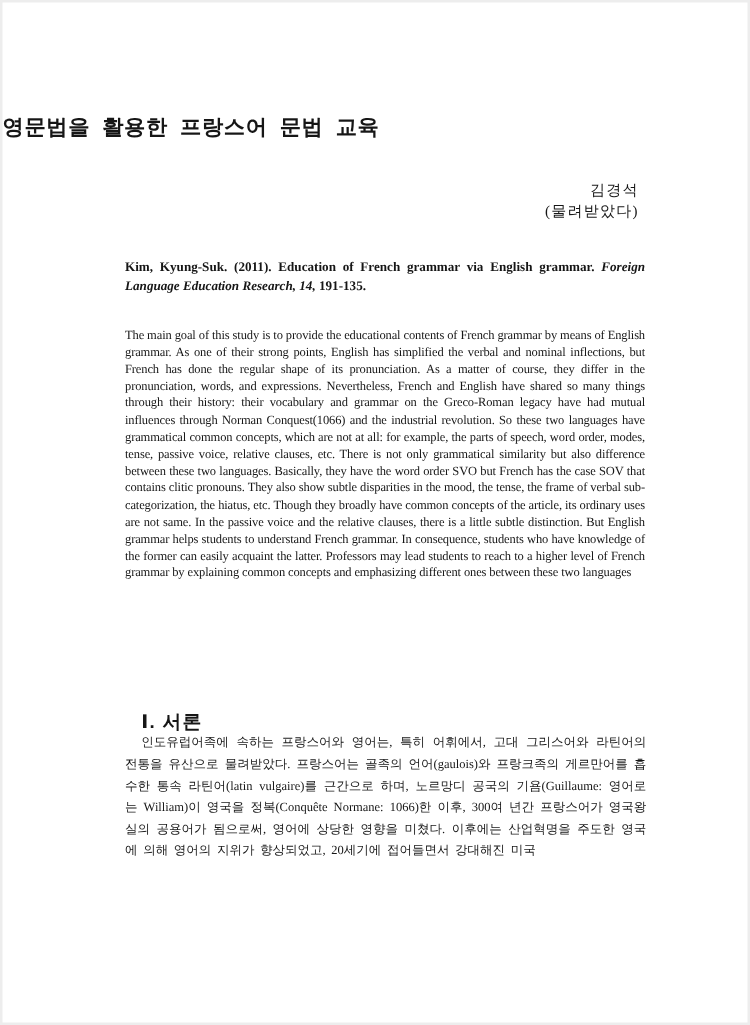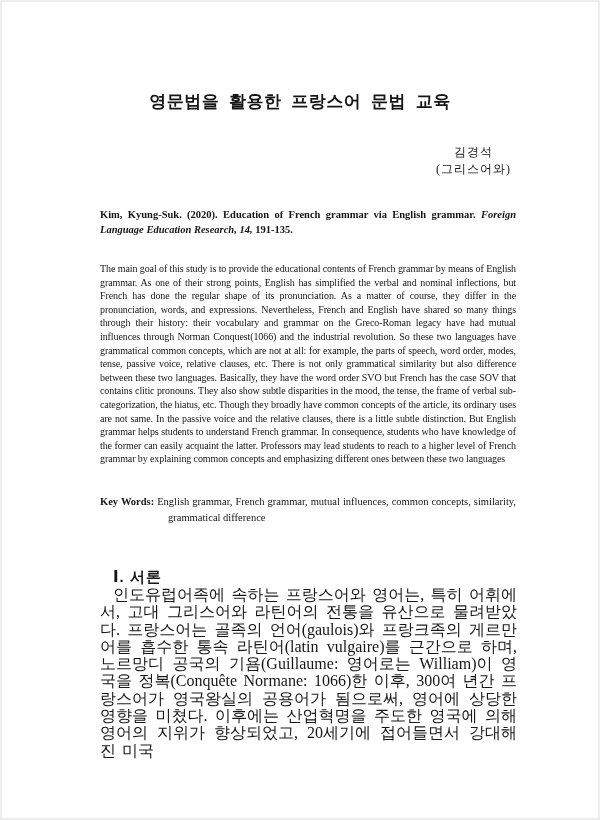--- a/index.html
+++ b/index.html
@@ -13,31 +13,31 @@
     box-sizing: border-box;
     border: 2px solid #ededed;
     overflow: hidden;
   }
   .title {
     position: absolute;
     top: 88px;
     left: 0;
     width: 100%;
     margin: 0;
-    text-align: center;
+    text-align: left;
     font-size: 17px;
     font-weight: bold;
     word-spacing: 5px;
     letter-spacing: 0.5px;
   }
   .author-block {
     position: absolute;
     top: 142px;
     right: 87px;
-    text-align: center;
+    text-align: right;
     font-size: 12px;
     line-height: 17px;
     letter-spacing: 1px;
   }
   .citation {
     position: absolute;
     top: 206px;
     left: 98px;
     width: 416px;
     margin: 0;
@@ -81,42 +81,41 @@
     font-size: 15px;
     font-weight: bold;
     letter-spacing: 1px;
   }
   .body-ko {
     position: absolute;
     top: 584px;
     left: 98px;
     width: 417px;
     margin: 0;
-    font-size: 16px;
+    font-size: 10px;
     line-height: 17.3px;
     text-align: justify;
     text-indent: 13px;
     word-spacing: 2px;
   }
 </style>
 </head>
 <body>
 
 <div class="page">
 
   <h1 class="title">영문법을 활용한 프랑스어 문법 교육</h1>
 
   <div class="author-block">
     <div>김경석</div>
-    <div>(그리스어와)</div>
+    <div>(물려받았다)</div>
   </div>
 
-  <p class="citation"><span>Kim, Kyung-Suk. (2020). Education of French grammar via English grammar. </span><span class="it">Foreign Language Education Research, 14, </span><span>191-135.</span></p>
+  <p class="citation"><span>Kim, Kyung-Suk. (2011). Education of French grammar via English grammar. </span><span class="it">Foreign Language Education Research, 14, </span><span>191-135.</span></p>
 
   <p class="abstract">The main goal of this study is to provide the educational contents of French grammar by means of English grammar. As one of their strong points, English has simplified the verbal and nominal inflections, but French has done the regular shape of its pronunciation. As a matter of course, they differ in the pronunciation, words, and expressions. Nevertheless, French and English have shared so many things through their history: their vocabulary and grammar on the Greco-Roman legacy have had mutual influences through Norman Conquest(1066) and the industrial revolution. So these two languages have grammatical common concepts, which are not at all: for example, the parts of speech, word order, modes, tense, passive voice, relative clauses, etc. There is not only grammatical similarity but also difference between these two languages. Basically, they have the word order SVO but French has the case SOV that contains clitic pronouns. They also show subtle disparities in the mood, the tense, the frame of verbal sub-categorization, the hiatus, etc. Though they broadly have common concepts of the article, its ordinary uses are not same. In the passive voice and the relative clauses, there is a little subtle distinction. But English grammar helps students to understand French grammar. In consequence, students who have knowledge of the former can easily acquaint the latter. Professors may lead students to reach to a higher level of French grammar by explaining common concepts and emphasizing different ones between these two languages</p>
 
-  <p class="keywords"><span class="kw-label">Key Words:</span><span> English grammar, French grammar, mutual influences, common concepts, similarity, grammatical difference</span></p>
 
   <h2 class="section"><span>Ⅰ.</span> <span>서론</span></h2>
 
   <p class="body-ko">인도유럽어족에 속하는 프랑스어와 영어는, 특히 어휘에서, 고대 그리스어와 라틴어의 전통을 유산으로 물려받았다. 프랑스어는 골족의 언어(gaulois)와 프랑크족의 게르만어를 흡수한 통속 라틴어(latin vulgaire)를 근간으로 하며, 노르망디 공국의 기욤(Guillaume: 영어로는 William)이 영국을 정복(Conquête Normane: 1066)한 이후, 300여 년간 프랑스어가 영국왕실의 공용어가 됨으로써, 영어에 상당한 영향을 미쳤다. 이후에는 산업혁명을 주도한 영국에 의해 영어의 지위가 향상되었고, 20세기에 접어들면서 강대해진 미국</p>
 
 </div>
 
 </body></html>

